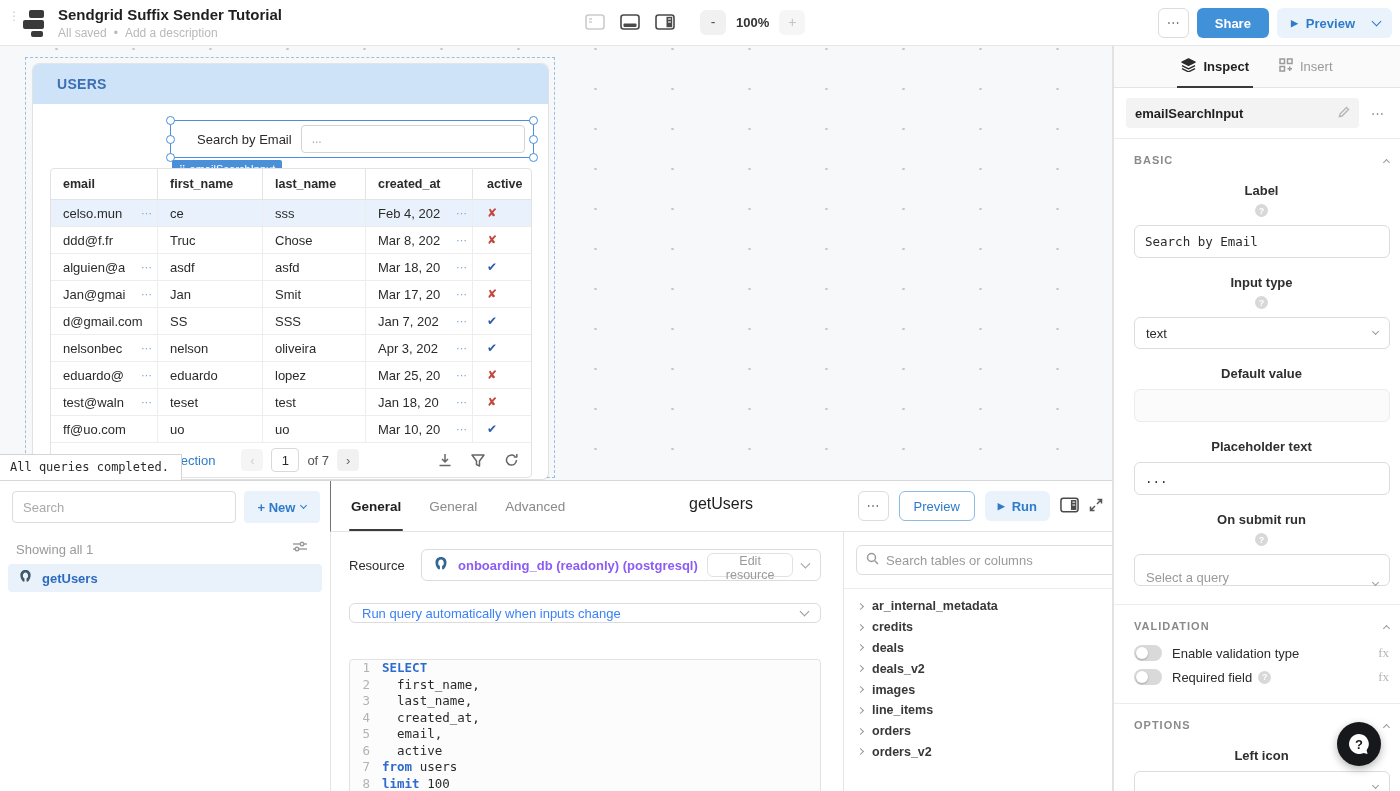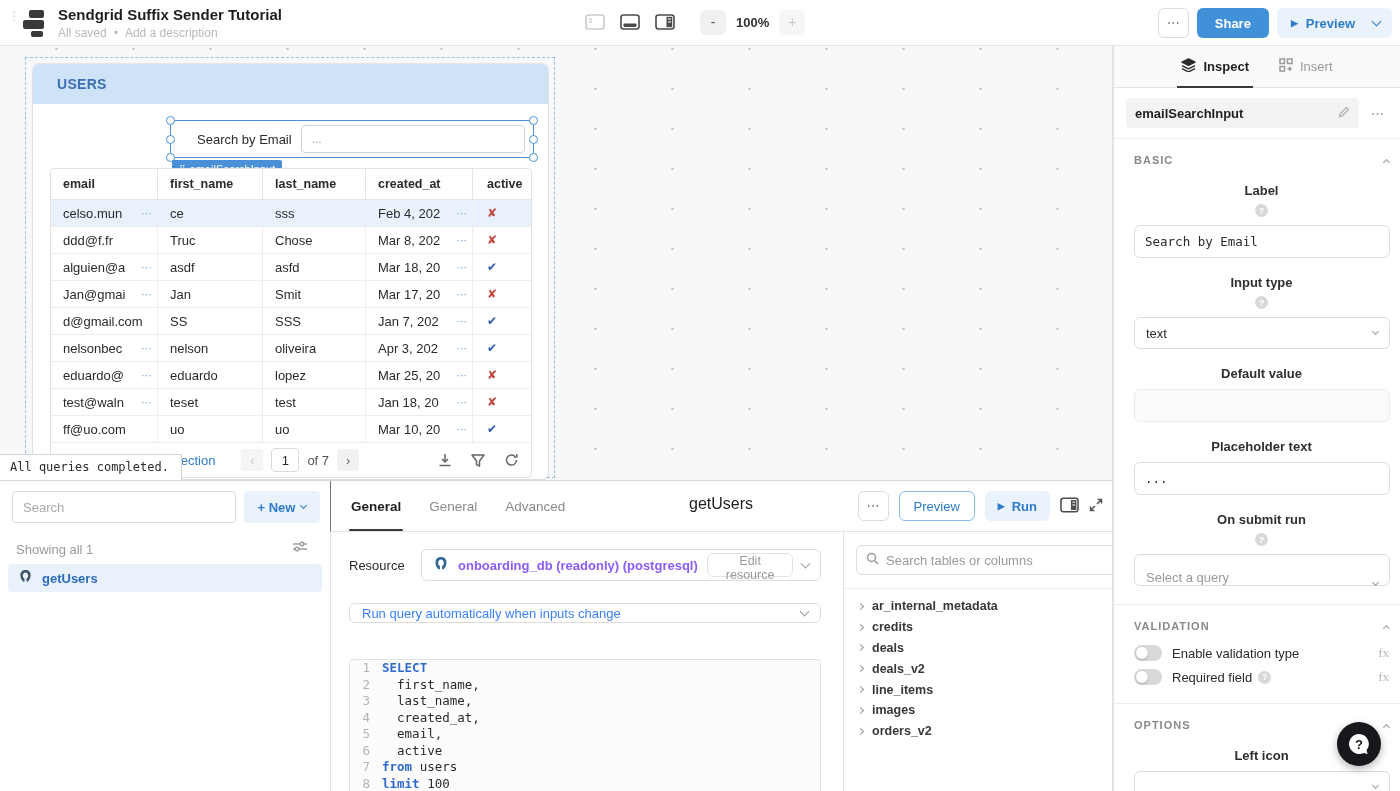--- a/index.html
+++ b/index.html
@@ -535,25 +535,29 @@
         <div class="sch-item">
           <span class="chev r sm"></span>
           <span class="sch-name">deals</span>
         </div>
         <div class="sch-item">
           <span class="chev r sm"></span>
           <span class="sch-name">deals_v2</span>
         </div>
         <div class="sch-item">
           <span class="chev r sm"></span>
+          <span class="sch-name">images</span>
+        </div>
+        <div class="sch-item">
+          <span class="chev r sm"></span>
           <span class="sch-name">line_items</span>
         </div>
         <div class="sch-item">
           <span class="chev r sm"></span>
-          <span class="sch-name">images</span>
+          <span class="sch-name">orders</span>
         </div>
         <div class="sch-item">
           <span class="chev r sm"></span>
           <span class="sch-name">orders_v2</span>
         </div>
       </div>
   </div>
 </div>
 
 <div id="inspector">

